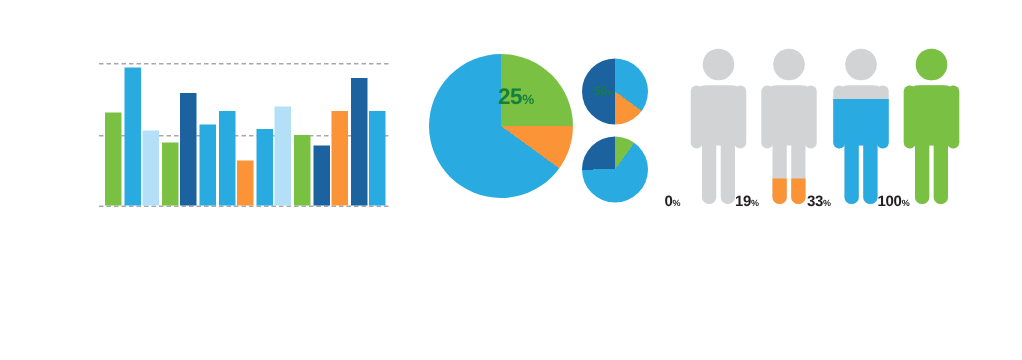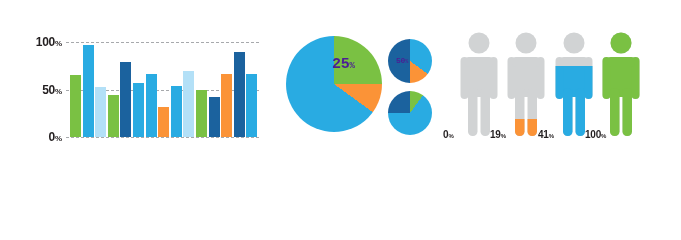--- a/index.html
+++ b/index.html
@@ -52,25 +52,24 @@
   }
 
   
   #pie-panel{position:absolute;left:276px;top:0;width:168px;height:182px;}
   .pie{position:absolute;border-radius:50%;}
   #pie-main{left:10px;top:36px;width:96px;height:96px;}
   #pie-small-top{left:112px;top:39px;width:44px;height:44px;}
   #pie-small-bottom{left:112px;top:91px;width:44px;height:44px;}
   .pie-label{
     position:absolute;
-    color:#4c1d95;
+    color:#15803d;
     font-weight:bold;
     white-space:nowrap;
     pointer-events:none;
-    font-family:Liberation Mono, monospace;
   }
   #pie-main-label{
     left:56px;top:56px;
     font-size:15px;
     letter-spacing:-0.3px;
   }
   #pie-main-label .pct{font-size:9px;}
   #pie-small-top-label{
     left:120px;top:56px;
     font-size:8px;
@@ -92,25 +91,20 @@
     letter-spacing:-0.2px;
   }
   .person-label .pct{font-size:6px;font-weight:bold;}
 </style>
 </head>
 <body>
 
 <div id="infographic">
 
   <div id="bar-panel">
-    <div id="axis-labels">
-        <div class="axis-label" style="top: 42px;"><span>100</span><span class="pct">%</span></div>
-        <div class="axis-label" style="top: 89.5px;"><span>50</span><span class="pct">%</span></div>
-        <div class="axis-label" style="top: 137px;"><span>0</span><span class="pct">%</span></div>
-      </div>
     <div id="gridlines">
         <div class="gridline" style="top: 42px;"></div>
         <div class="gridline" style="top: 89.5px;"></div>
         <div class="gridline" style="top: 137px;"></div>
       </div>
     <div id="plot">
         <div class="bar-slot" style="left: 0px; height: 95px;">
           <div class="bar" title="65%" style="height: 61.75px; background: rgb(122, 193, 67);"></div>
         </div>
         <div class="bar-slot" style="left: 12.6px; height: 95px;">
@@ -235,21 +229,21 @@
           <g clip-path="url(#fillclip2)">
             <rect x="11" y="25" width="24" height="40" rx="4" fill="#29ABE2"></rect>
             <rect x="4.5" y="25" width="8" height="42" rx="4" fill="#29ABE2"></rect>
             <rect x="33.5" y="25" width="8" height="42" rx="4" fill="#29ABE2"></rect>
             <rect x="12" y="56" width="9.5" height="48" rx="4.5" fill="#29ABE2"></rect>
             <rect x="24.5" y="56" width="9.5" height="48" rx="4.5" fill="#29ABE2"></rect>
             <rect x="9" y="25" width="28" height="10" rx="4" fill="#29ABE2"></rect>
           </g>
         </svg>
       </div>
-      <div class="person-label" style="left: 92px;"><span>41</span><span class="pct">%</span></div>
+      <div class="person-label" style="left: 92px;"><span>33</span><span class="pct">%</span></div>
       <div class="person" style="left: 152px;">
         <svg class="person-svg" width="46" height="106" viewBox="0 0 46 106">
           <defs>
             <clipPath id="fillclip3">
               <rect x="0" y="0" width="46" height="106"></rect>
             </clipPath>
           </defs>
           <circle cx="23" cy="11" r="10.5" fill="#D1D3D4"></circle>
           <g>
             <rect x="11" y="25" width="24" height="40" rx="4" fill="#D1D3D4"></rect>

